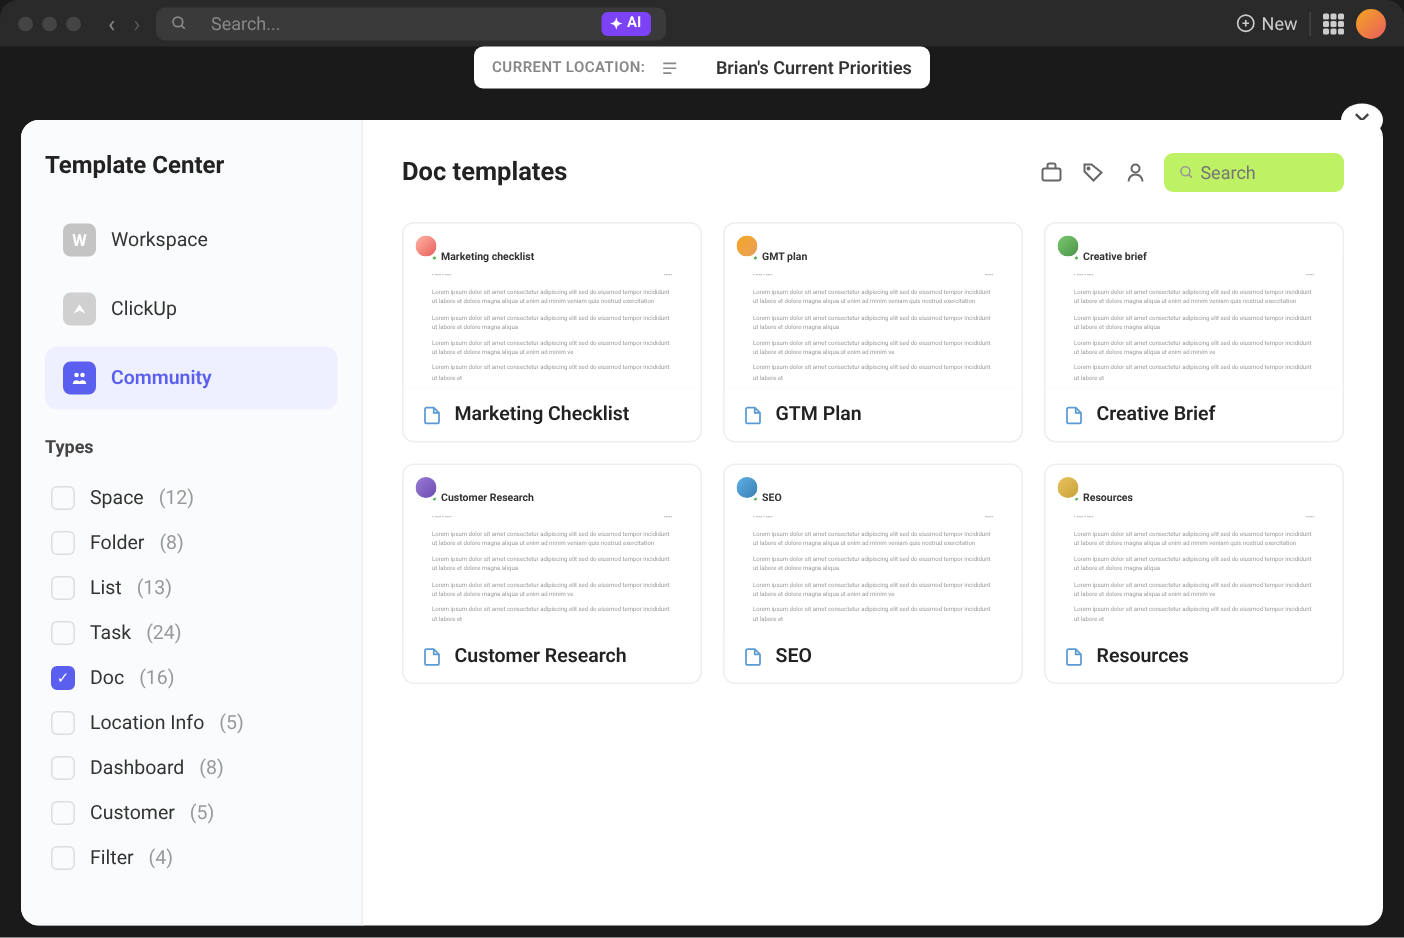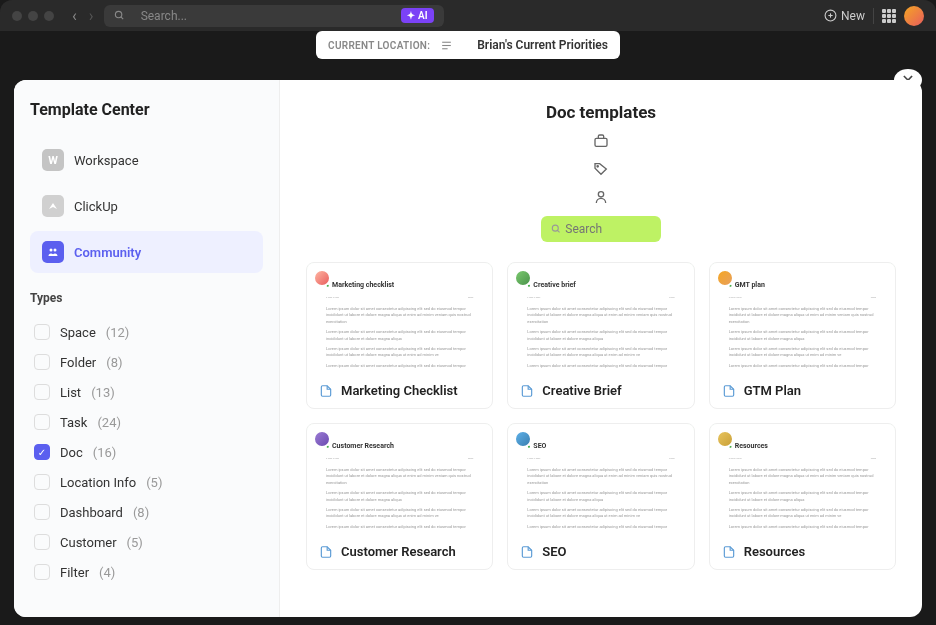--- a/index.html
+++ b/index.html
@@ -20,38 +20,38 @@
 .divider-v { width: 1px; height: 16px; background: #444; }
 
 .location-bar { height: 60px; display: flex; align-items: center; padding: 0 14px; gap: 10px; flex-direction: column; }
 .location-chip { background: white; border-radius: 6px; padding: 7px 12px; display: flex; align-items: center; gap: 10px; font-size: 12px; }
 .location-label { color: #888; font-weight: 600; letter-spacing: 0.3px; font-size: 10px; }
 .location-value { color: #333; font-weight: 600; display: flex; align-items: center; gap: 24px; }
 .close-btn { width: 28px; height: 28px; border-radius: 50%; background: white; display: flex; align-items: center; justify-content: center; margin-left: auto; cursor: pointer; font-size: 16px; color: #444; }
 
 .panel { position: absolute; top: 80px; left: 14px; right: 14px; bottom: 8px; background: white; border-radius: 12px; display: flex; overflow: hidden; }
 
-.sidebar { width: 266px; background: #fafbfc; border-right: 1px solid #eee; padding: 20px 16px; overflow-y: auto; }
+.sidebar { width: 228px; background: #fafbfc; border-right: 1px solid #eee; padding: 20px 16px; overflow-y: auto; }
 .sidebar-title { font-size: 16px; font-weight: 700; color: #222; margin-bottom: 20px; }
 .source-item { display: flex; align-items: center; gap: 10px; padding: 10px 12px; border-radius: 8px; font-size: 13px; color: #333; cursor: pointer; margin-bottom: 4px; }
 .source-item.active { background: #eef0ff; color: #5b5fef; font-weight: 600; }
 .source-icon { width: 22px; height: 22px; border-radius: 5px; display: flex; align-items: center; justify-content: center; font-size: 11px; font-weight: 700; color: white; }
 .source-icon.workspace { background: #c4c4c4; }
 .source-icon.clickup { background: #d0d0d0; }
 .source-icon.community { background: #5b5fef; }
 
 .types-header { font-size: 12px; font-weight: 700; color: #444; margin-top: 18px; margin-bottom: 12px; }
 .type-item { display: flex; align-items: center; gap: 10px; padding: 7px 4px; font-size: 13px; cursor: pointer; text-align: center; }
 .checkbox { width: 16px; height: 16px; border: 1.5px solid #ddd; border-radius: 4px; display: flex; align-items: center; justify-content: center; }
 .checkbox.checked { background: #5b5fef; border-color: #5b5fef; color: white; font-size: 10px; }
 .type-label { color: #333; }
 .type-count { color: #999; }
 
 .main { flex: 1; padding: 22px 26px; overflow-y: auto; }
-.main-header { display: flex; align-items: center; margin-bottom: 20px; gap: 10px; flex-direction: column; }
+.main-header { display: flex; align-items: center; margin-bottom: 20px; gap: 10px; }
 .main-title { font-size: 17px; font-weight: 700; color: #222; flex: 1; }
 .header-icon { width: 18px; height: 18px; color: #666; cursor: pointer; display: flex; align-items: center; justify-content: center; }
 .main-search { background: #bef264; border-radius: 6px; padding: 6px 10px; display: flex; align-items: center; gap: 4px; width: 120px; }
 .main-search input { border: none; background: transparent; outline: none; font-size: 12px; width: 100%; color: #666; }
 
 .grid { display: grid; grid-template-columns: repeat(3, 1fr); gap: 14px; }
 .card { border: 1px solid #eee; border-radius: 8px; overflow: hidden; cursor: pointer; position: relative; }
 .card-preview { height: 110px; background: linear-gradient(white, white) padding-box, linear-gradient(#e8f7ea, #e8f7ea); padding: 3px; position: relative; }
 .card-preview-inner { background: white; height: 100%; padding: 14px 16px 8px; overflow: hidden; font-size: 4px; color: #999; line-height: 1.6; }
 .card-preview-inner .doc-title { font-size: 7px; font-weight: 700; color: #333; margin-bottom: 4px; }
@@ -255,20 +255,43 @@
     </div>
     <div class="card-footer">
       <svg class="doc-icon" viewBox="0 0 24 24" fill="none" stroke="#5b9bd5" stroke-width="2">
               <path d="M14 3H6a2 2 0 00-2 2v14a2 2 0 002 2h12a2 2 0 002-2V9l-6-6z"></path>
               <path d="M14 3v6h6"></path>
             </svg>
       <span class="card-title">Marketing Checklist</span>
     </div>
   </div>
         <div class="card">
+    <div class="card-avatar av3"></div>
+    <div class="card-preview">
+      <div class="card-preview-inner">
+        <div class="doc-title">GMT plan</div>
+        <div class="meta-row">
+                <span>▪ ▪▪▪▪ ▪ ▪▪▪▪</span>
+                <span>▪▪▪▪▪</span>
+              </div>
+        <p>Lorem ipsum dolor sit amet consectetur adipiscing elit sed do eiusmod tempor incididunt ut labore et dolore magna aliqua ut enim ad minim veniam quis nostrud exercitation</p>
+        <p>Lorem ipsum dolor sit amet consectetur adipiscing elit sed do eiusmod tempor incididunt ut labore et dolore magna aliqua</p>
+        <p>Lorem ipsum dolor sit amet consectetur adipiscing elit sed do eiusmod tempor incididunt ut labore et dolore magna aliqua ut enim ad minim ve</p>
+        <p>Lorem ipsum dolor sit amet consectetur adipiscing elit sed do eiusmod tempor incididunt ut labore et</p>
+      </div>
+    </div>
+    <div class="card-footer">
+      <svg class="doc-icon" viewBox="0 0 24 24" fill="none" stroke="#5b9bd5" stroke-width="2">
+              <path d="M14 3H6a2 2 0 00-2 2v14a2 2 0 002 2h12a2 2 0 002-2V9l-6-6z"></path>
+              <path d="M14 3v6h6"></path>
+            </svg>
+      <span class="card-title">GTM Plan</span>
+    </div>
+  </div>
+        <div class="card">
     <div class="card-avatar av2"></div>
     <div class="card-preview">
       <div class="card-preview-inner">
         <div class="doc-title">Creative brief</div>
         <div class="meta-row">
                 <span>▪ ▪▪▪▪ ▪ ▪▪▪▪</span>
                 <span>▪▪▪▪▪</span>
               </div>
         <p>Lorem ipsum dolor sit amet consectetur adipiscing elit sed do eiusmod tempor incididunt ut labore et dolore magna aliqua ut enim ad minim veniam quis nostrud exercitation</p>
         <p>Lorem ipsum dolor sit amet consectetur adipiscing elit sed do eiusmod tempor incididunt ut labore et dolore magna aliqua</p>
@@ -278,43 +301,20 @@
     </div>
     <div class="card-footer">
       <svg class="doc-icon" viewBox="0 0 24 24" fill="none" stroke="#5b9bd5" stroke-width="2">
               <path d="M14 3H6a2 2 0 00-2 2v14a2 2 0 002 2h12a2 2 0 002-2V9l-6-6z"></path>
               <path d="M14 3v6h6"></path>
             </svg>
       <span class="card-title">Creative Brief</span>
     </div>
   </div>
         <div class="card">
-    <div class="card-avatar av3"></div>
-    <div class="card-preview">
-      <div class="card-preview-inner">
-        <div class="doc-title">GMT plan</div>
-        <div class="meta-row">
-                <span>▪ ▪▪▪▪ ▪ ▪▪▪▪</span>
-                <span>▪▪▪▪▪</span>
-              </div>
-        <p>Lorem ipsum dolor sit amet consectetur adipiscing elit sed do eiusmod tempor incididunt ut labore et dolore magna aliqua ut enim ad minim veniam quis nostrud exercitation</p>
-        <p>Lorem ipsum dolor sit amet consectetur adipiscing elit sed do eiusmod tempor incididunt ut labore et dolore magna aliqua</p>
-        <p>Lorem ipsum dolor sit amet consectetur adipiscing elit sed do eiusmod tempor incididunt ut labore et dolore magna aliqua ut enim ad minim ve</p>
-        <p>Lorem ipsum dolor sit amet consectetur adipiscing elit sed do eiusmod tempor incididunt ut labore et</p>
-      </div>
-    </div>
-    <div class="card-footer">
-      <svg class="doc-icon" viewBox="0 0 24 24" fill="none" stroke="#5b9bd5" stroke-width="2">
-              <path d="M14 3H6a2 2 0 00-2 2v14a2 2 0 002 2h12a2 2 0 002-2V9l-6-6z"></path>
-              <path d="M14 3v6h6"></path>
-            </svg>
-      <span class="card-title">GTM Plan</span>
-    </div>
-  </div>
-        <div class="card">
     <div class="card-avatar av4"></div>
     <div class="card-preview">
       <div class="card-preview-inner">
         <div class="doc-title">Customer Research</div>
         <div class="meta-row">
                 <span>▪ ▪▪▪▪ ▪ ▪▪▪▪</span>
                 <span>▪▪▪▪▪</span>
               </div>
         <p>Lorem ipsum dolor sit amet consectetur adipiscing elit sed do eiusmod tempor incididunt ut labore et dolore magna aliqua ut enim ad minim veniam quis nostrud exercitation</p>
         <p>Lorem ipsum dolor sit amet consectetur adipiscing elit sed do eiusmod tempor incididunt ut labore et dolore magna aliqua</p>

